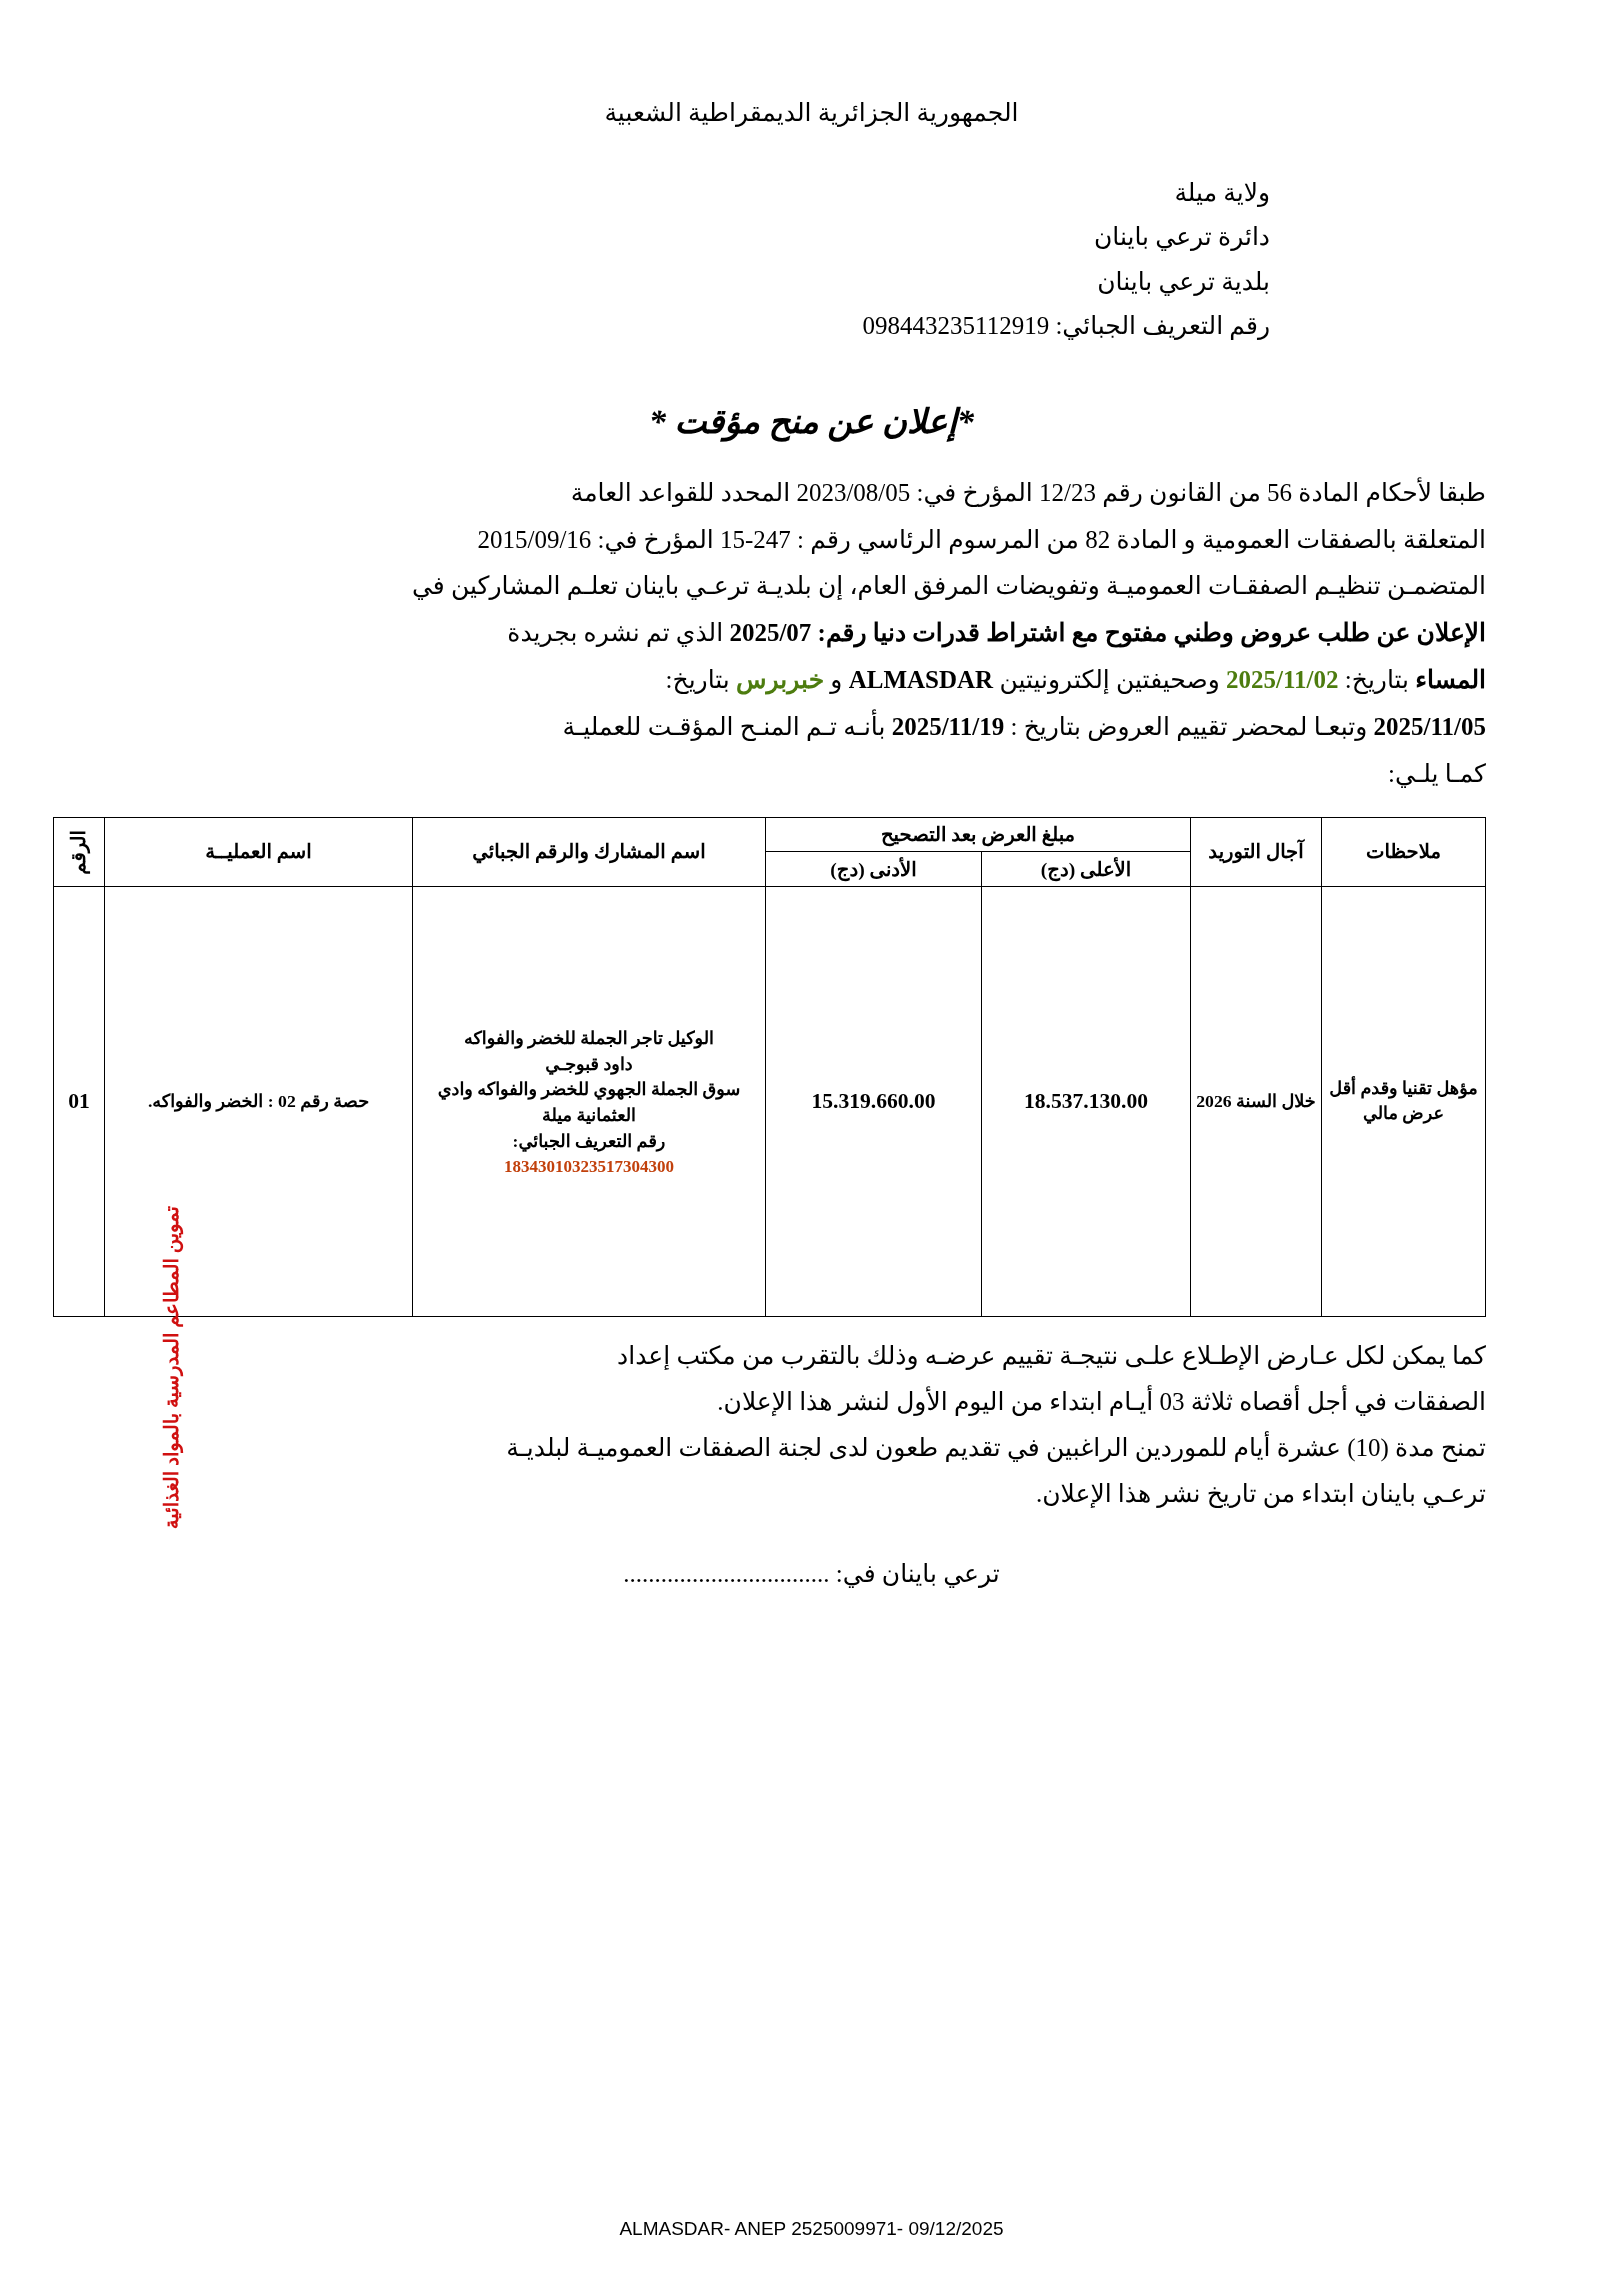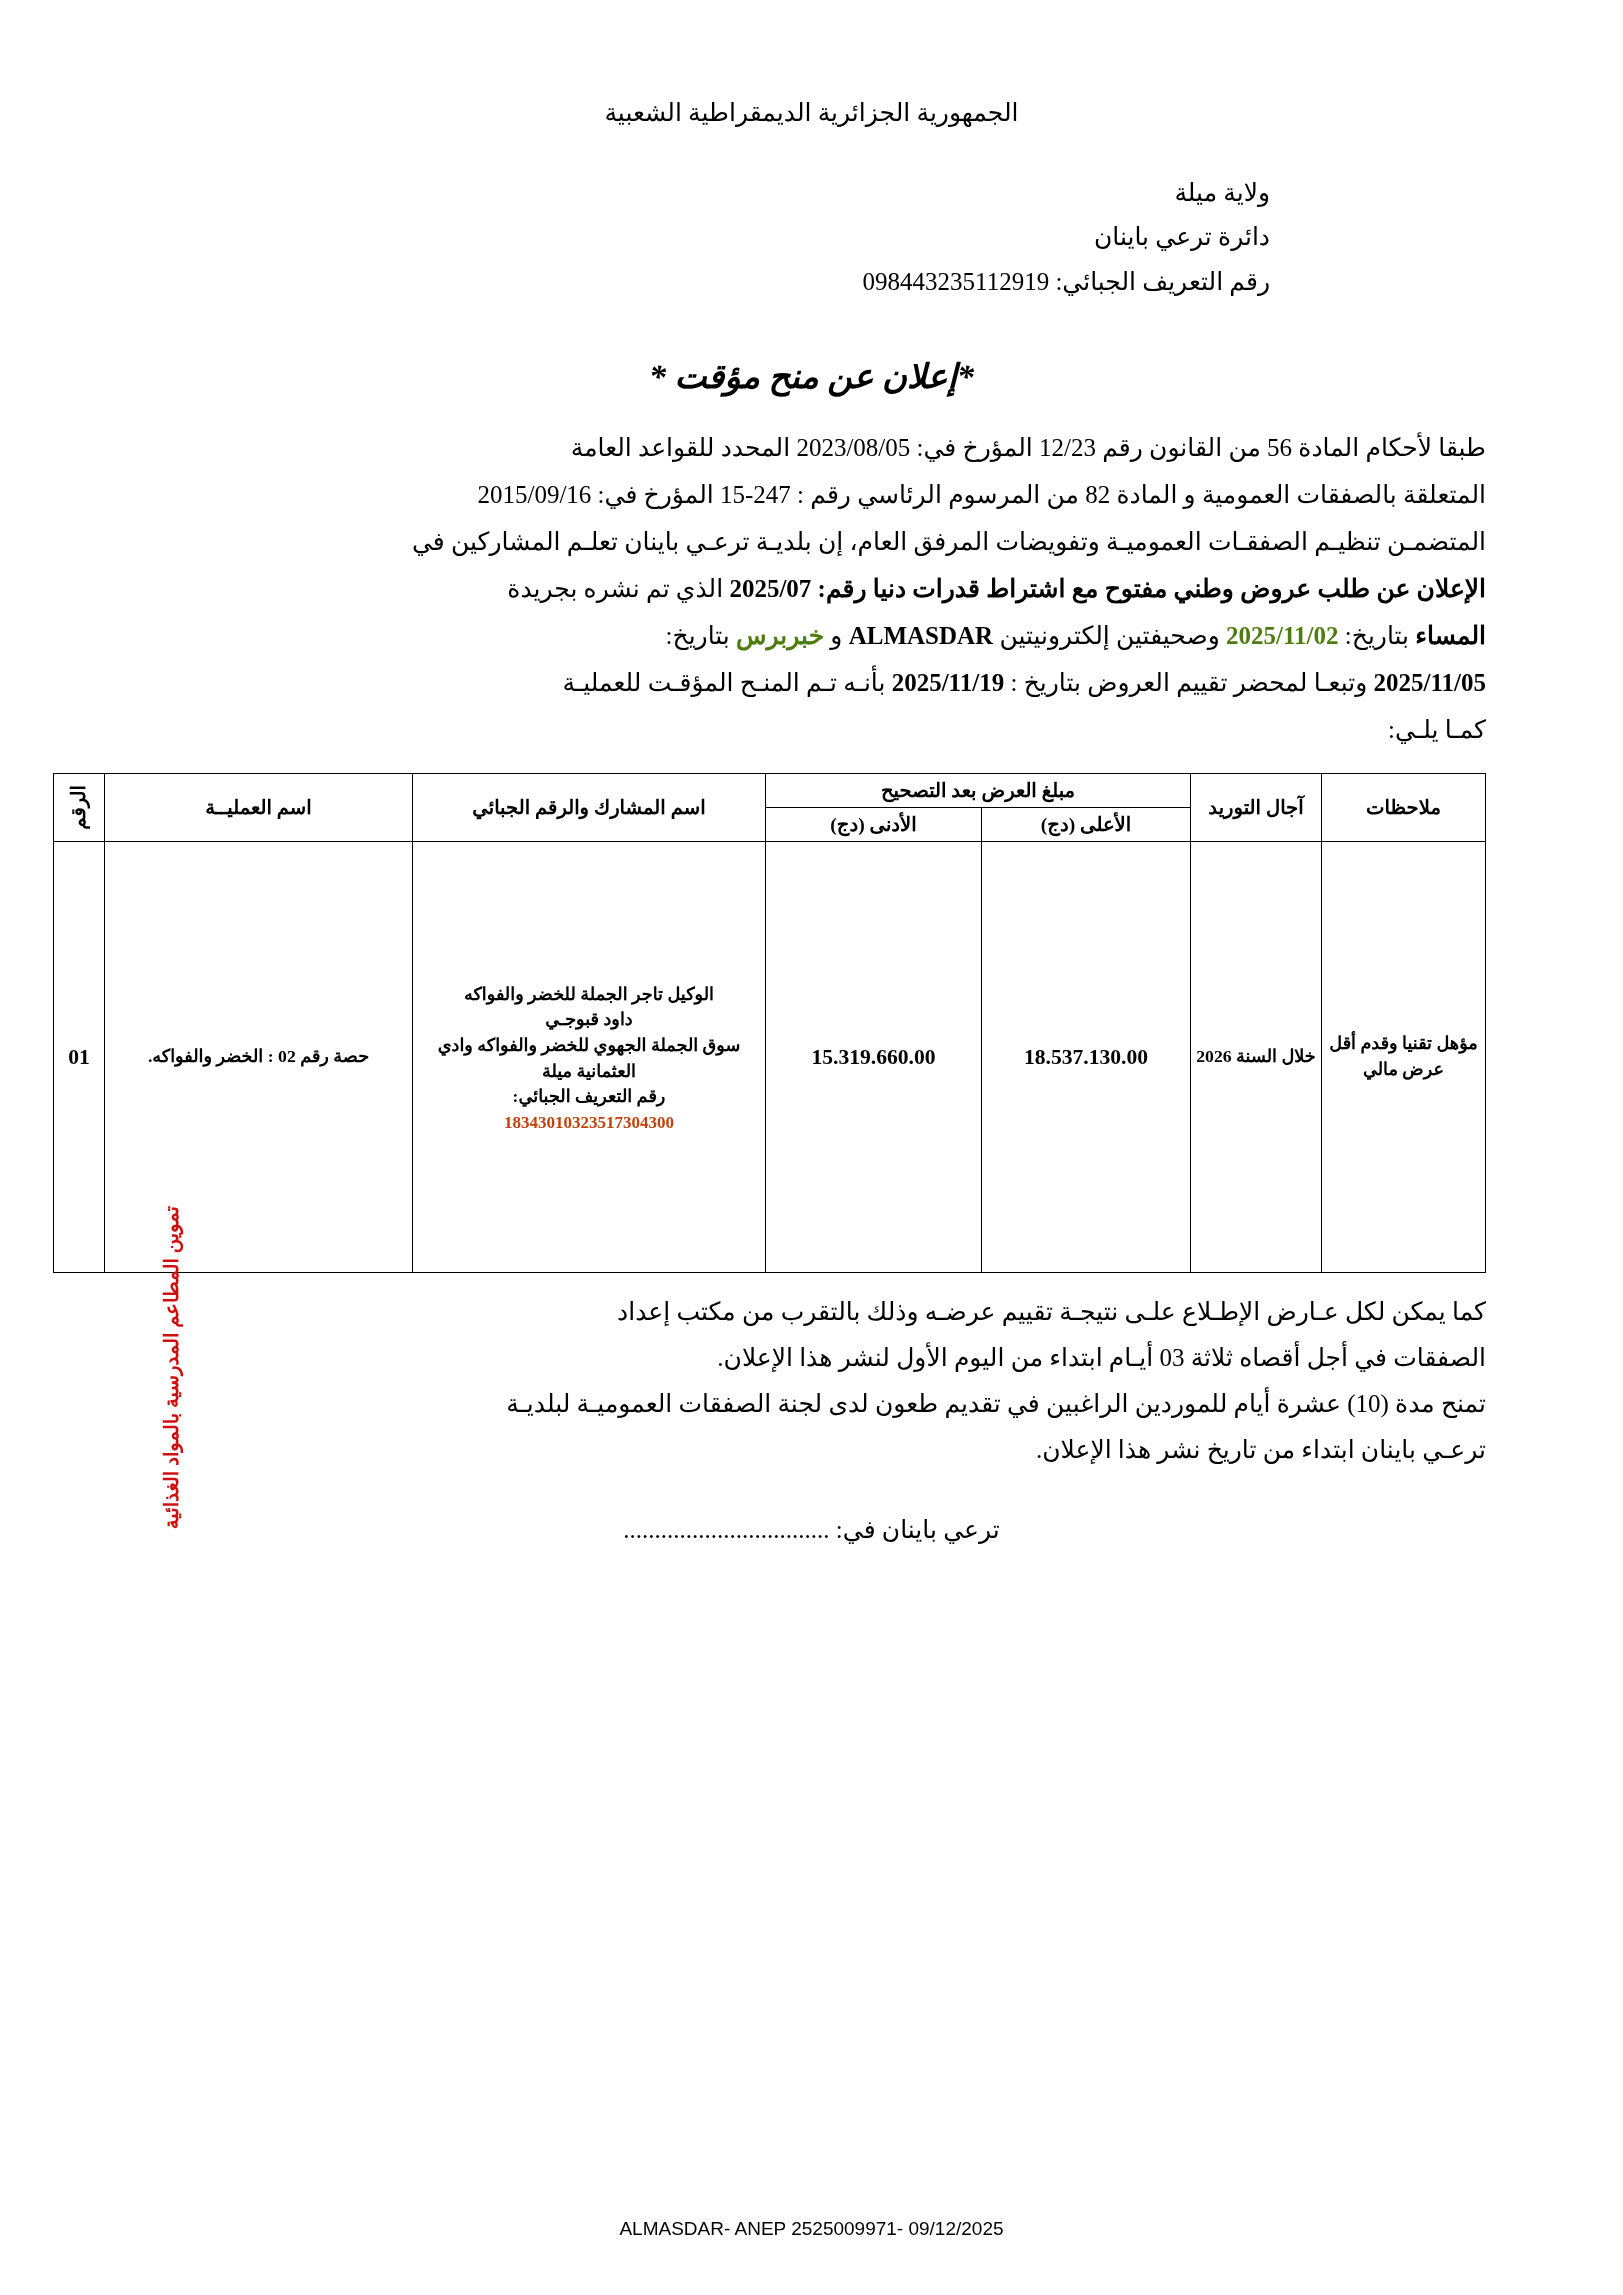--- a/index.html
+++ b/index.html
@@ -163,20 +163,21 @@
 </head>
 <body>
 
 <div class="page">
 
   <div class="hdr-main">الجمهورية الجزائرية الديمقراطية الشعبية</div>
 
   <div class="org-block">
     <div>ولاية ميلة</div>
     <div>دائرة ترعي باينان</div>
+    <div>بلدية ترعي باينان</div>
     <div>
       <span>رقم التعريف الجبائي:</span>
       <span class="nowrap">098443235112919</span>
     </div>
   </div>
 
   <div class="title">*إعلان عن منح مؤقت *</div>
 
   <div class="body-text">
     <p>طبقا لأحكام المادة 56 من القانون رقم 12/23 المؤرخ في: 2023/08/05 المحدد للقواعد العامة</p>

